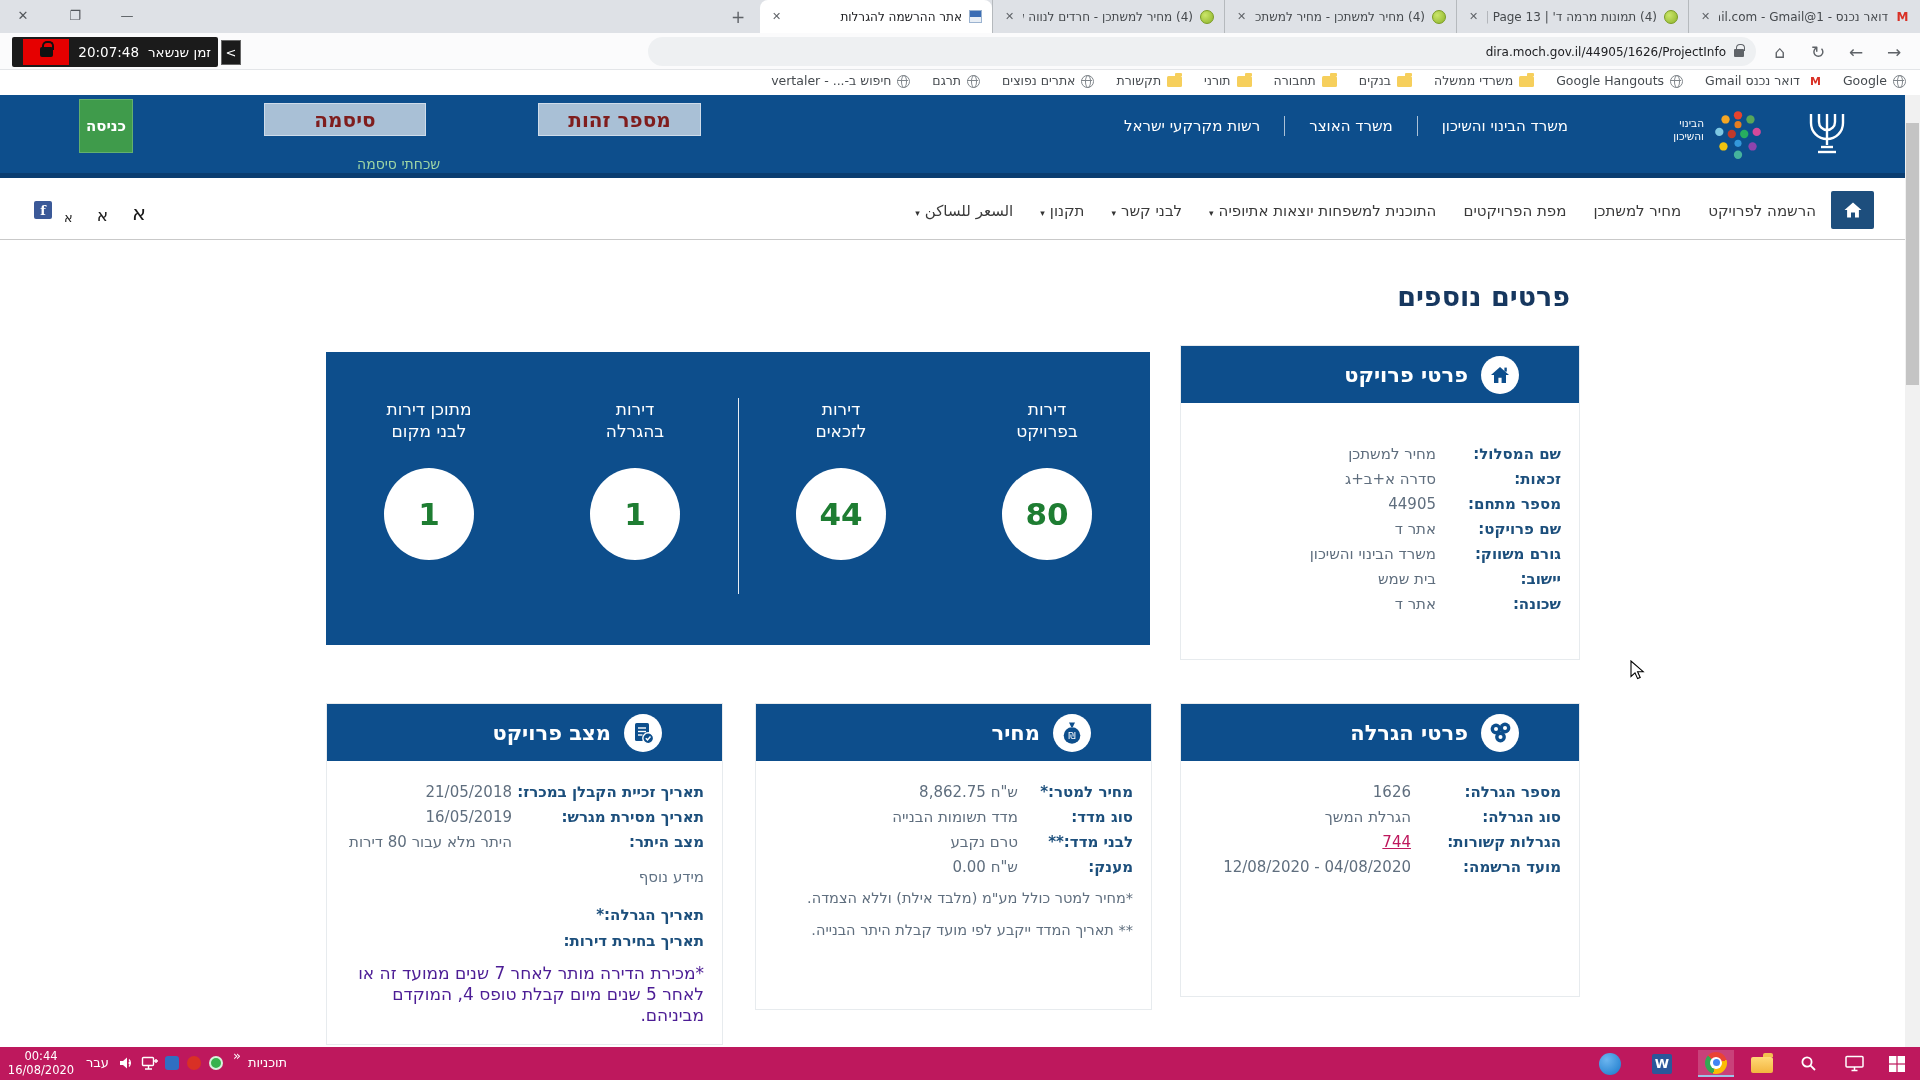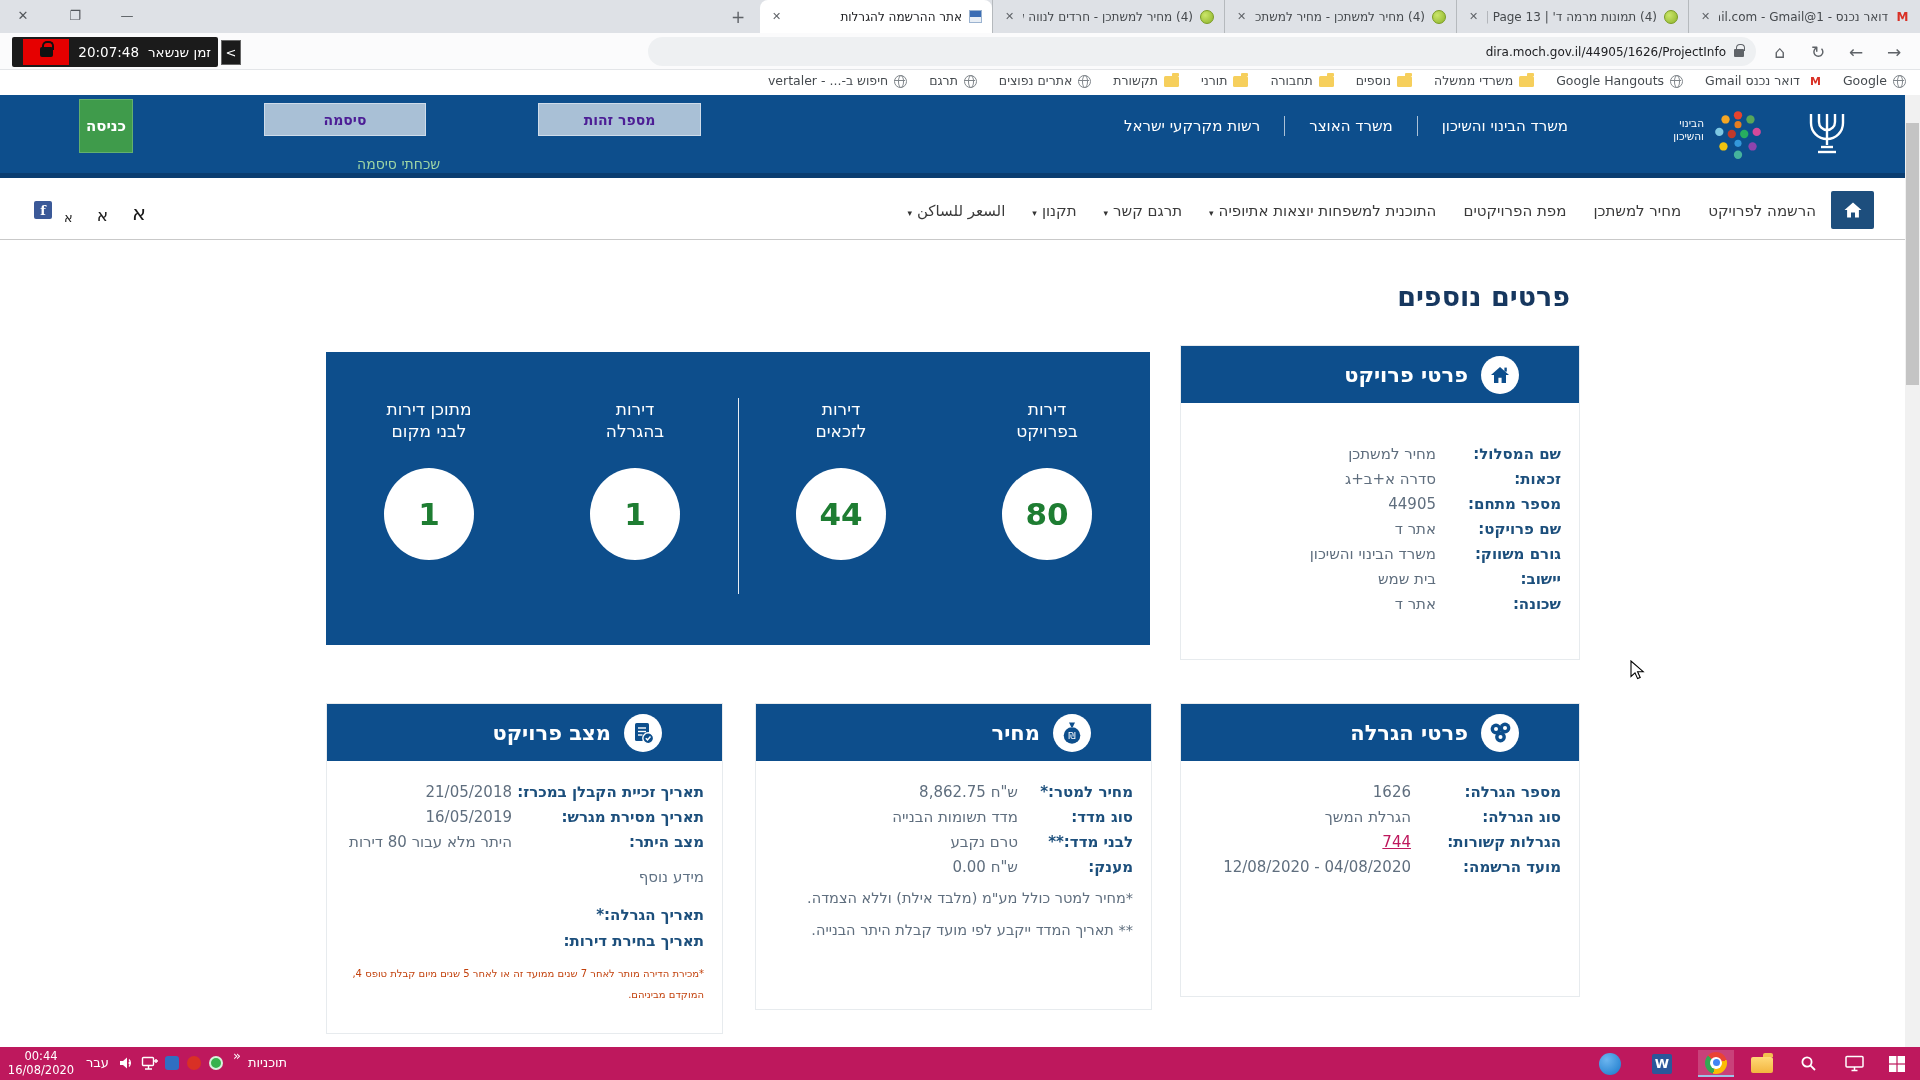--- a/index.html
+++ b/index.html
@@ -51,22 +51,22 @@
  border-bottom:none;border-radius:5px 5px 0 0}
 .expand{position:absolute;top:40px;left:221px;width:20px;height:25px;background:#1b1b1b;border:1px solid #666;
  color:#fff;display:flex;align-items:center;justify-content:center;font-size:13px;z-index:40}
 
 .site-header{position:absolute;top:95px;left:0;right:0;height:83px;background:#0d4e8c;border-bottom:5px solid #0a3d70}
 .emblem{position:absolute;top:6px;right:68px}
 .dots-logo{position:absolute;top:12px;right:155px}
 .logo-text{position:absolute;top:22px;right:216px;color:#fff;font-size:10.5px;line-height:13px;white-space:pre-line;text-align:right}
 .gov-links{position:absolute;top:21px;right:352px;display:flex;gap:24px;align-items:center;color:#fff;font-size:15px}
 .gov-sep{width:1px;height:20px;background:rgba(255,255,255,.65)}
-.login-field{position:absolute;top:8px;height:33px;background:#a9c0d6;border:1px solid #cfdcea;color:#4c1d95;
- font-weight:bold;font-size:14px;display:flex;align-items:center;justify-content:center}
+.login-field{position:absolute;top:8px;height:33px;background:#a9c0d6;border:1px solid #cfdcea;color:#7f1d1d;
+ font-weight:bold;font-size:20px;display:flex;align-items:center;justify-content:center}
 #idfield{left:538px;width:163px}
 #pwfield{left:264px;width:162px}
 .login-btn{position:absolute;top:4px;left:79px;width:54px;height:54px;background:#3f9b4b;color:#fff;font-weight:bold;
  font-size:15px;display:flex;align-items:center;justify-content:center;border:1px solid #63b06d}
 .forgot{position:absolute;top:61px;left:357px;color:#9fd6a5;font-size:14px}
 
 .site-nav{position:absolute;top:183px;left:0;right:0;height:57px;background:#fff;border-bottom:1px solid #c9c9c9}
 .home-btn{position:absolute;top:8px;right:46px;width:43px;height:38px;background:#1d4e7d;border-radius:2px;
  display:flex;align-items:center;justify-content:center}
 .nav-list{position:absolute;top:0;right:104px;height:56px;display:flex;align-items:center;gap:27px}
@@ -103,21 +103,21 @@
 .lbl{color:#1c4f7c;font-weight:bold;flex:none}
 .val{flex:1;color:#5f6e7e;text-align:right}
 #project-panel .lbl{width:125px}
 #lottery-panel .lbl{width:150px}
 #price-panel .lbl{width:115px}
 #status-panel .lbl{width:192px}
 .val-link{color:#be185d;text-decoration:underline}
 .footnote{margin-top:10px;font-size:14.5px;color:#5f6e7e;line-height:22px}
 .info-link{display:inline-block;margin:10px 0 20px;font-size:15px;color:#5f7184;}
 .extra-label{font-size:15px;font-weight:bold;color:#1c4f7c;margin-bottom:7px;line-height:19px}
-.status-note{margin-top:12px;font-size:10px;color:#c2410c;line-height:21px}
+.status-note{margin-top:12px;font-size:17px;color:#4c1d95;line-height:21px}
 
 .scroll-track{position:absolute;right:0;top:95px;bottom:33px;width:15px;background:#f1f1f1}
 .scroll-thumb{position:absolute;right:1px;top:28px;width:13px;height:262px;background:#c4c4c4}
 
 .taskbar{position:absolute;left:0;right:0;bottom:0;height:33px;background:#be185d;color:#fff;z-index:50}
 .clock{position:absolute;right:auto;left:4px;top:3px;width:74px;text-align:center;font-size:11.5px;line-height:13.5px}
 .lang{position:absolute;left:86px;top:8px;font-size:13px}
 .tb-ic{position:absolute;top:8px}
 .tray-dot{width:14px;height:14px;border-radius:50%;position:absolute;top:9px}
 .chevron{position:absolute;left:233px;top:1px;font-size:13px}
@@ -210,21 +210,21 @@
         <span>Google Hangouts</span>
       </div>
 
       <div class="bm idx-3">
         <span class="bm-ic ic-folder"></span>
         <span>משרדי ממשלה</span>
       </div>
 
       <div class="bm idx-4">
         <span class="bm-ic ic-folder"></span>
-        <span>נוספים</span>
+        <span>בנקים</span>
       </div>
 
       <div class="bm idx-5">
         <span class="bm-ic ic-folder"></span>
         <span>תחבורה</span>
       </div>
 
       <div class="bm idx-6">
         <span class="bm-ic ic-folder"></span>
         <span>תורני</span>
@@ -327,21 +327,21 @@
         <span>מפת הפרויקטים</span>
 
       </div>
 
       <div class="nav-item idx-3">
         <span>התוכנית למשפחות יוצאות אתיופיה</span>
         <span class="caret">▾</span>
       </div>
 
       <div class="nav-item idx-4">
-        <span>תרגם קשר</span>
+        <span>לבני קשר</span>
         <span class="caret">▾</span>
       </div>
 
       <div class="nav-item idx-5">
         <span>תקנון</span>
         <span class="caret">▾</span>
       </div>
 
       <div class="nav-item idx-6">
         <span>السعر للساكن</span>

